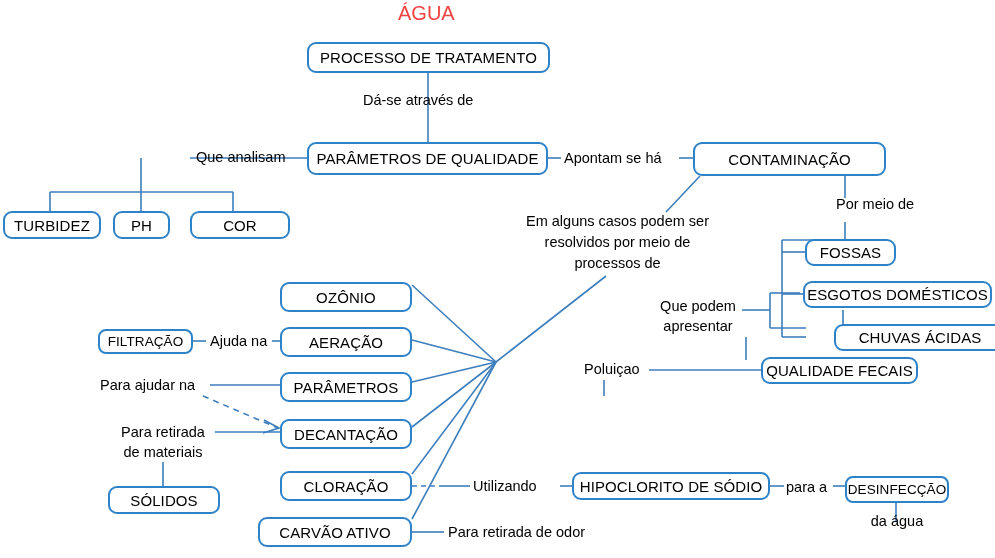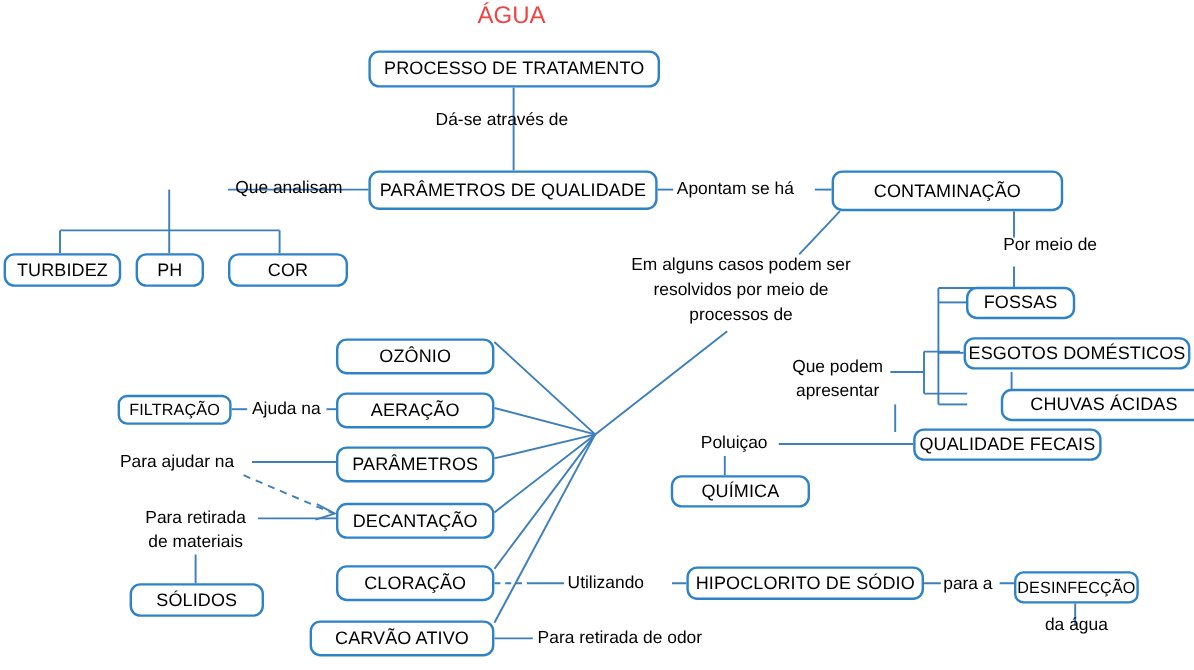--- a/index.html
+++ b/index.html
@@ -119,21 +119,20 @@
   <div class="node" style="left:693px;top:142px;width:193px;height:34px;">CONTAMINAÇÃO</div>
 
   <div class="node" style="left:3px;top:211px;width:98px;height:28px;">TURBIDEZ</div>
   <div class="node" style="left:113px;top:211px;width:57px;height:28px;">PH</div>
   <div class="node" style="left:190px;top:211px;width:100px;height:28px;">COR</div>
 
   <div class="node" style="left:805px;top:239px;width:91px;height:27px;">FOSSAS</div>
   <div class="node" style="left:803px;top:281px;width:189px;height:27px;">ESGOTOS DOMÉSTICOS</div>
   <div class="node" style="left:806px;top:324px;width:172px;height:27px;margin-left:28px;">CHUVAS ÁCIDAS</div>
   <div class="node" style="left:761px;top:357px;width:157px;height:27px;">QUALIDADE FECAIS</div>
-  <div class="node" style="left:559px;top:396px;width:116px;height:27px;">QUÍMICA</div>
 
   <div class="node" style="left:280px;top:282px;width:132px;height:30px;">OZÔNIO</div>
   <div class="node" style="left:280px;top:327px;width:132px;height:30px;">AERAÇÃO</div>
   <div class="node" style="left:280px;top:372px;width:132px;height:30px;">PARÂMETROS</div>
   <div class="node" style="left:280px;top:419px;width:132px;height:30px;">DECANTAÇÃO</div>
   <div class="node" style="left:280px;top:471px;width:132px;height:30px;">CLORAÇÃO</div>
   <div class="node" style="left:258px;top:517px;width:154px;height:30px;">CARVÃO ATIVO</div>
 
   <div class="node small" style="left:98px;top:329px;width:95px;height:25px;">FILTRAÇÃO</div>
   <div class="node" style="left:108px;top:486px;width:112px;height:28px;">SÓLIDOS</div>

